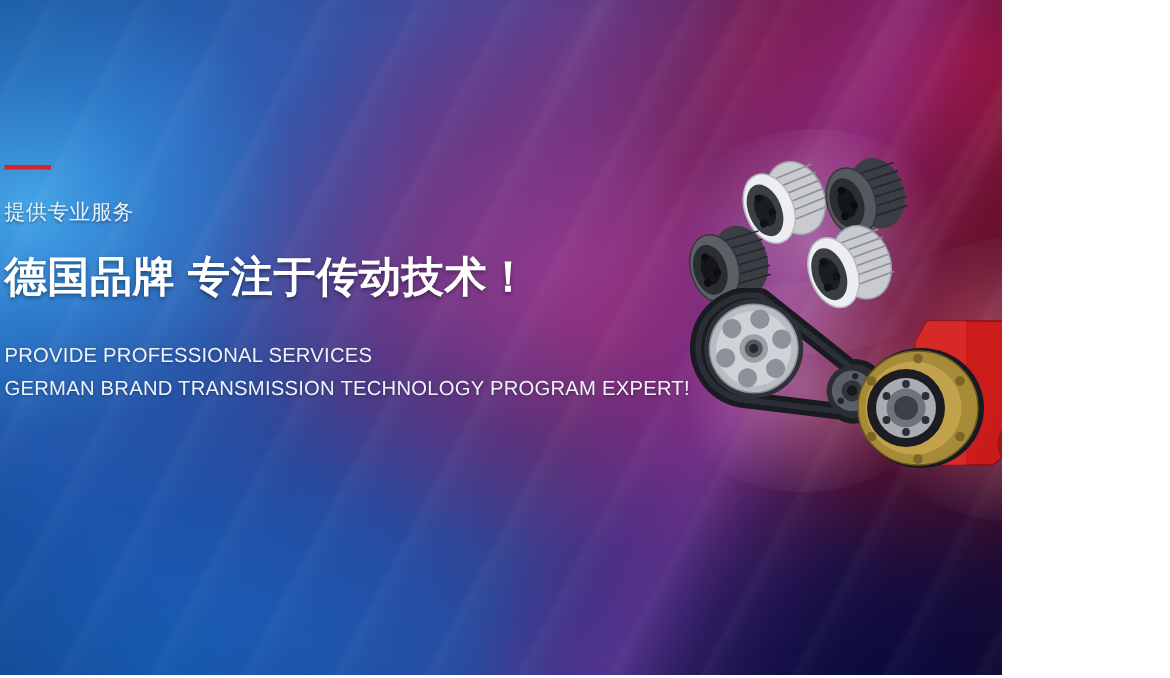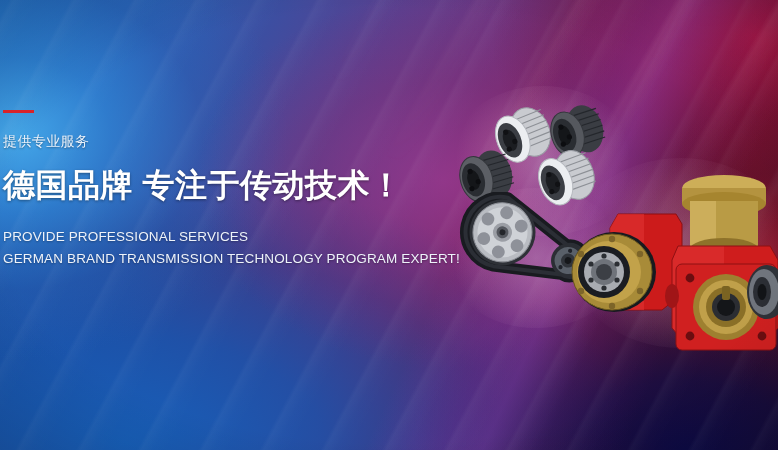--- a/index.html
+++ b/index.html
@@ -6,21 +6,21 @@
     margin: 0;
     padding: 0;
     background: #ffffff;
   }
   body {
     font-family: "Liberation Sans", sans-serif;
   }
 
   .banner {
     position: relative;
-    width: 778px;
+    width: 668px;
     height: 452px;
     overflow: hidden;
     background: #1f3f8f;
   }
 
   
   .bg-base {
     position: absolute;
     inset: 0;
     background:
@@ -156,21 +156,21 @@
   }
   .kicker {
     font-size: 14px;
     line-height: 16px;
     color: #e9f1fb;
     letter-spacing: 0.4px;
     margin: 0 0 21px 1px;
     text-shadow: 0 1px 2px rgba(0,0,0,0.35);
   }
   .headline {
-    font-size: 32px;
+    font-size: 28px;
     line-height: 30px;
     font-weight: bold;
     color: #ffffff;
     letter-spacing: 0.5px;
     margin: 0 0 26px 1px;
     white-space: nowrap;
     text-shadow: 0 1px 3px rgba(0,0,0,0.40);
   }
   .subline {
     font-size: 13.5px;

